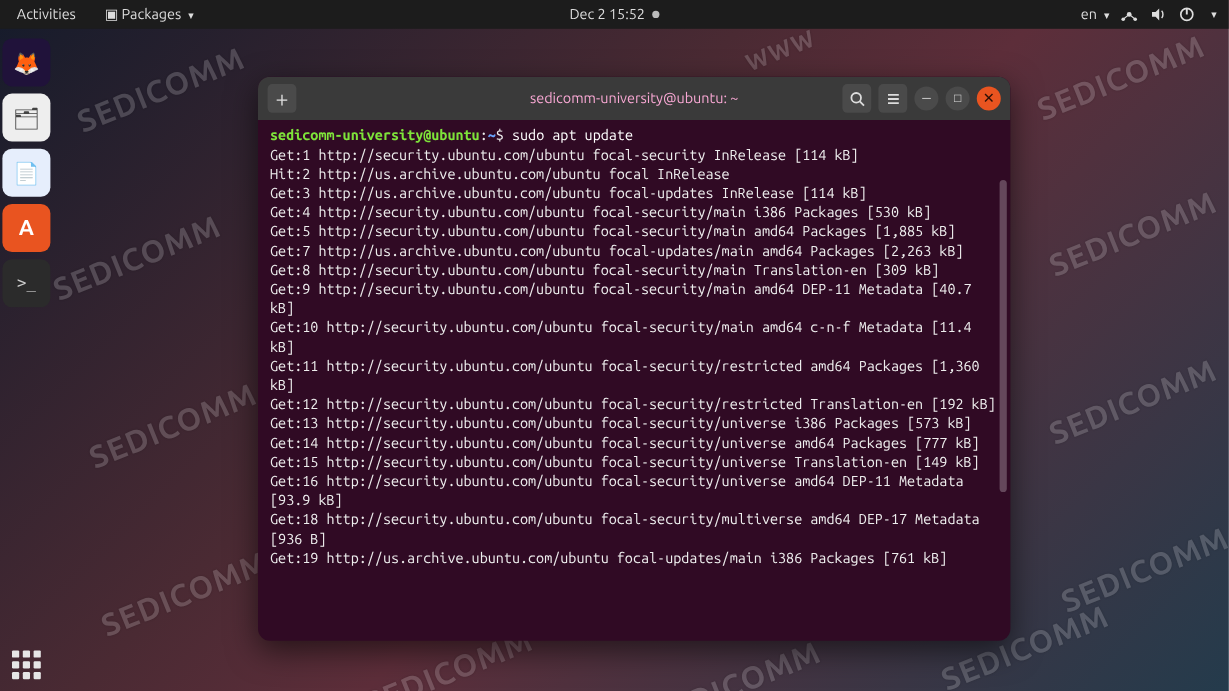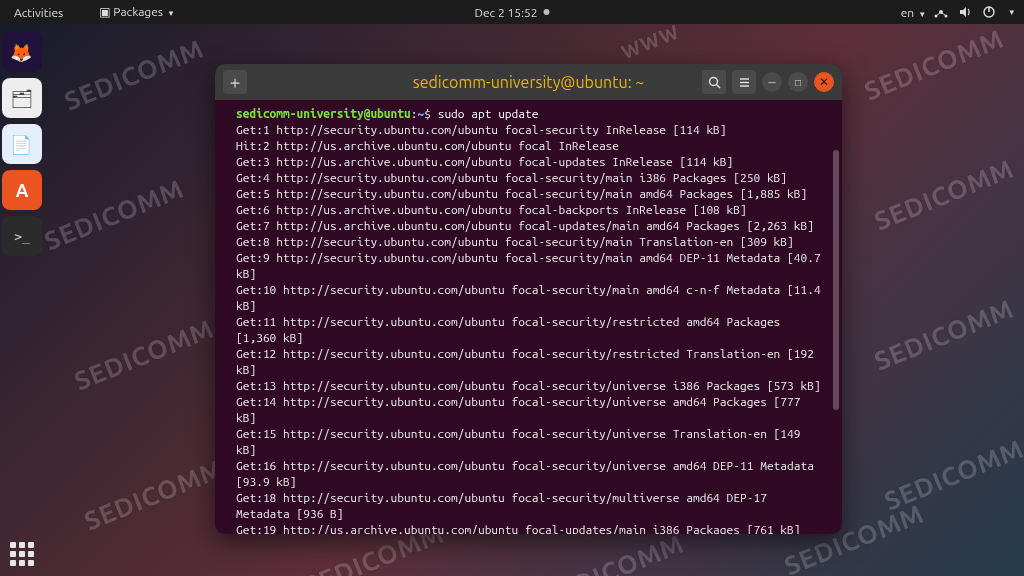--- a/index.html
+++ b/index.html
@@ -10,21 +10,21 @@
   position: relative; overflow: hidden; color:#e6e6e6;
 }
 
 .bg-wm { position:absolute; inset:0; pointer-events:none; opacity:.18; }
 .bg-wm span { position:absolute; font-weight:700; font-size:26px; letter-spacing:1px;
   color:#ffffff; white-space:nowrap; transform:rotate(-22deg); text-shadow:0 0 2px #000; }
 
 .topbar { position:absolute; top:0; left:0; right:0; height:24px;
   background:#1c1c1c; display:flex; align-items:center; padding:0 10px;
   font-size:12px; color:#ddd; }
-.topbar .left { display:flex; gap:28px; align-items:center;text-align:center;}
+.topbar .left { display:flex; gap:16px; align-items:center;text-align:center;}
 .topbar .menu-item { cursor:pointer; padding:2px 4px; }
 .topbar .center { position:absolute; left:50%; transform:translateX(-50%);
   display:flex; align-items:center; gap:6px;justify-content:flex-end; }
 .topbar .center .dot { width:6px;height:6px;border-radius:50%;background:#bbb;}
 .topbar .right { margin-left:auto; display:flex; gap:10px; align-items:center;justify-content:flex-end; }
 .tri { font-size:9px; margin-left:3px; }
 
 .dock { position:absolute; top:28px; left:2px; width:46px; display:flex;
   flex-direction:column; gap:6px; padding-top:4px; }
 .dock .launcher { width:40px; height:40px; border-radius:8px; display:flex;
@@ -43,27 +43,27 @@
 .window { position:absolute; left:215px; top:64px; width:627px; height:470px;
   background:#300a24; border-radius:10px; box-shadow:0 8px 26px rgba(0,0,0,.55);
   display:flex; flex-direction:column; overflow:hidden; }
 .titlebar { height:36px; background:#3a3a3a; display:flex; align-items:center;
   padding:0 8px; gap:6px; position:relative; }
 .titlebar .tb-btn { width:24px;height:24px;border-radius:4px;background:#4a4a4a;
   display:flex;align-items:center;justify-content:center;font-size:13px;color:#ddd;
   cursor:pointer; }
 .titlebar .tb-btn.plus { font-size:17px; }
 .titlebar .title { position:absolute; left:50%; transform:translateX(-50%);
-  font-size:16px; color:#eab308; }
+  font-size:12px; color:#f9a8d4; }
 .titlebar .right { margin-left:auto; display:flex; gap:6px; align-items:center; }
 .titlebar .win-ctrl { width:20px;height:20px;border-radius:50%;background:#4a4a4a;
   display:flex;align-items:center;justify-content:center;font-size:10px;color:#ddd;
   cursor:pointer; }
 .titlebar .win-ctrl.close { background:#e95420; color:#2b0f06; font-size:12px; }
-.term-body { flex:1; padding:6px 21px 8px; font-family:"Ubuntu Mono","DejaVu Sans Mono",monospace;
+.term-body { flex:1; padding:6px 10px 8px; font-family:"Ubuntu Mono","DejaVu Sans Mono",monospace;
   font-size:12px; line-height:16px; color:#eee; overflow:hidden; position:relative; }
 .prompt-user { color:#7ee43a; font-weight:bold; }
 .prompt-sep { color:#eee; }
 .prompt-path { color:#6aa4ff; font-weight:bold; }
 .cmd { color:#fff; }
 .scroll-ind { position:absolute; right:3px; top:50px; width:6px; height:260px;
   background:rgba(255,255,255,.25); border-radius:3px; }
 
 svg { display:block; }
 </style>
@@ -194,23 +194,22 @@
   </div>
 
   <div class="term-body">
     <div>
       <span class="prompt-user">sedicomm-university@ubuntu</span><span class="prompt-sep">:</span><span class="prompt-path">~</span><span class="prompt-sep">$ </span><span class="cmd">sudo apt update</span>
     </div>
     <div id="term-output">
         <div>Get:1 http://security.ubuntu.com/ubuntu focal-security InRelease [114 kB]</div>
         <div>Hit:2 http://us.archive.ubuntu.com/ubuntu focal InRelease</div>
         <div>Get:3 http://us.archive.ubuntu.com/ubuntu focal-updates InRelease [114 kB]</div>
-        <div>Get:4 http://security.ubuntu.com/ubuntu focal-security/main i386 Packages [250 kB]</div>
+        <div>Get:4 http://security.ubuntu.com/ubuntu focal-security/main i386 Packages [530 kB]</div>
         <div>Get:5 http://security.ubuntu.com/ubuntu focal-security/main amd64 Packages [1,885 kB]</div>
-        <div>Get:6 http://us.archive.ubuntu.com/ubuntu focal-backports InRelease [108 kB]</div>
         <div>Get:7 http://us.archive.ubuntu.com/ubuntu focal-updates/main amd64 Packages [2,263 kB]</div>
         <div>Get:8 http://security.ubuntu.com/ubuntu focal-security/main Translation-en [309 kB]</div>
         <div>Get:9 http://security.ubuntu.com/ubuntu focal-security/main amd64 DEP-11 Metadata [40.7 kB]</div>
         <div>Get:10 http://security.ubuntu.com/ubuntu focal-security/main amd64 c-n-f Metadata [11.4 kB]</div>
         <div>Get:11 http://security.ubuntu.com/ubuntu focal-security/restricted amd64 Packages [1,360 kB]</div>
         <div>Get:12 http://security.ubuntu.com/ubuntu focal-security/restricted Translation-en [192 kB]</div>
         <div>Get:13 http://security.ubuntu.com/ubuntu focal-security/universe i386 Packages [573 kB]</div>
         <div>Get:14 http://security.ubuntu.com/ubuntu focal-security/universe amd64 Packages [777 kB]</div>
         <div>Get:15 http://security.ubuntu.com/ubuntu focal-security/universe Translation-en [149 kB]</div>
         <div>Get:16 http://security.ubuntu.com/ubuntu focal-security/universe amd64 DEP-11 Metadata [93.9 kB]</div>

